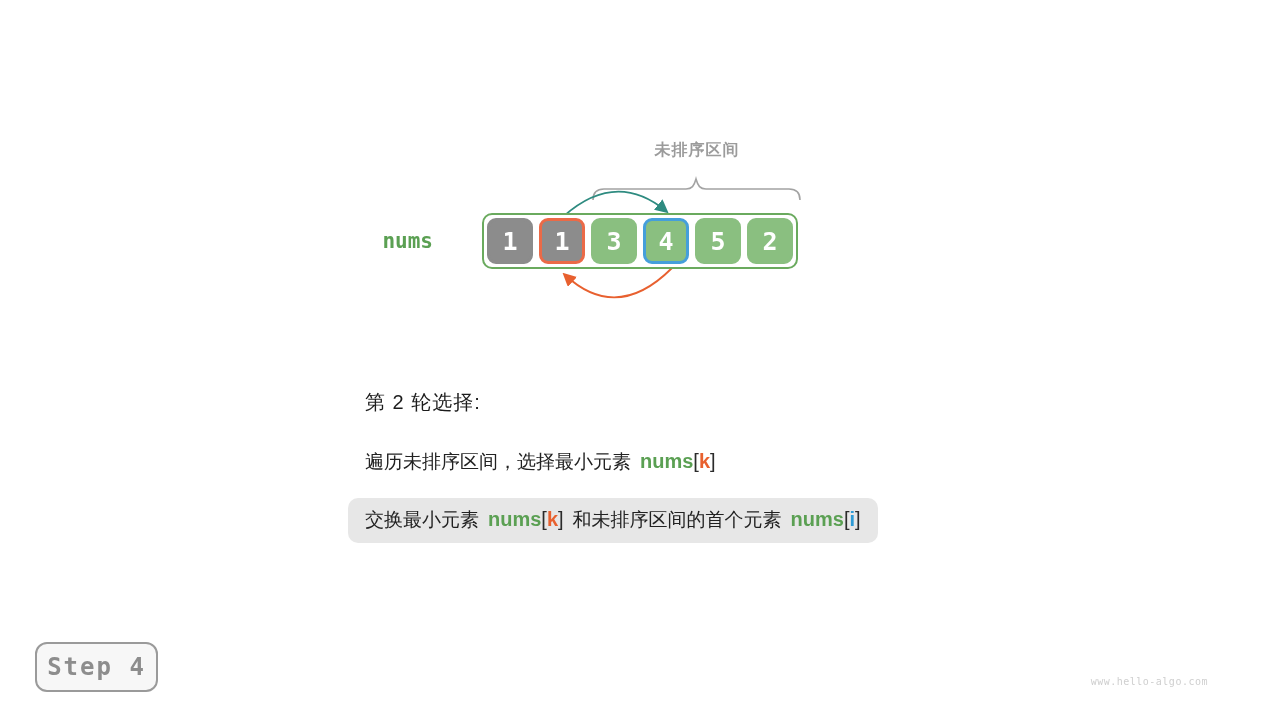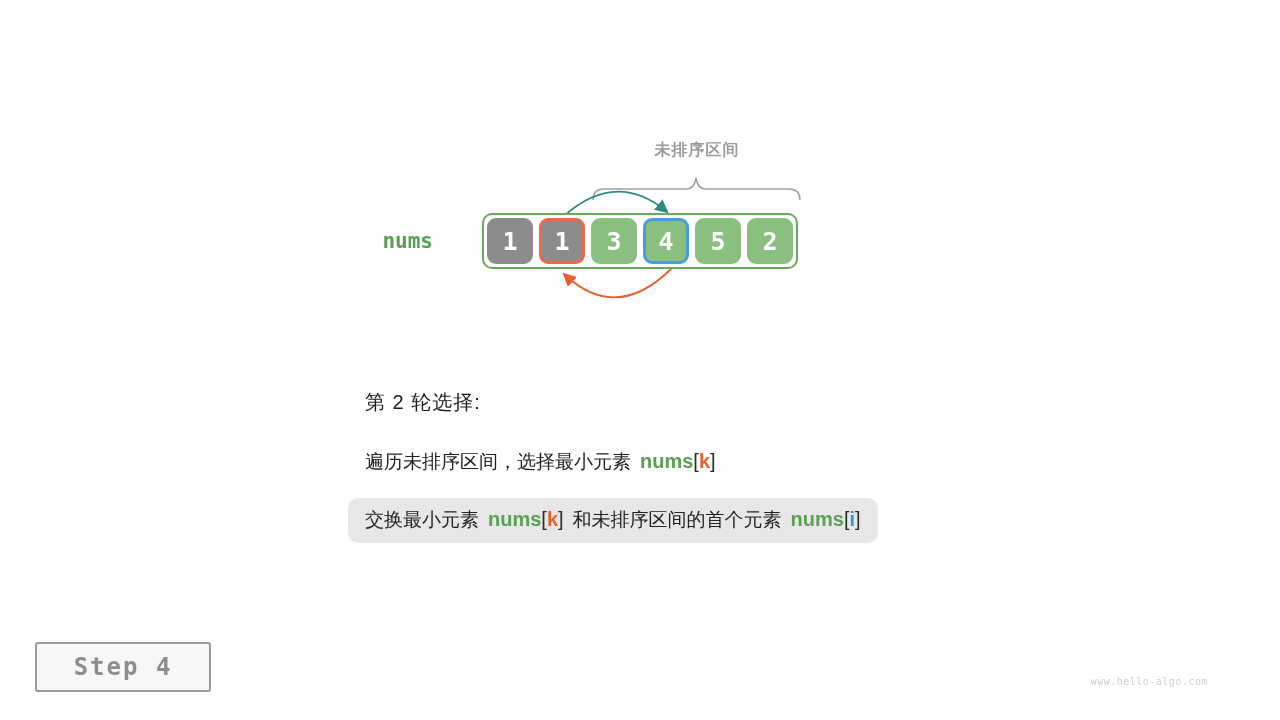--- a/index.html
+++ b/index.html
@@ -74,22 +74,22 @@
   .code{font-family:Liberation Sans, sans-serif;font-size:20px;font-weight:bold;color:#333;}
   .code .v{color:var(--code-green);}
   .code .k{color:var(--code-orange);}
   .code .i{color:var(--code-blue);}
   .code .b{color:#2b2b2b;font-weight:500;}
   .gap-l{margin-left:9px;}
   .gap-r{margin-right:9px;}
 
   
   .step-badge{
-    position:absolute;left:35px;top:642px;width:176px;height:50px;box-sizing:border-box;
-    border:2px solid #9a9a9a;border-radius:3px;background:#f7f7f7;
+    position:absolute;left:35px;top:642px;width:123px;height:50px;box-sizing:border-box;
+    border:2px solid #9a9a9a;border-radius:12px;background:#f7f7f7;
     display:flex;align-items:center;justify-content:center;
     font-size:24px;font-weight:bold;color:#8d8d8d;letter-spacing:2px;
   }
   .watermark{
     position:absolute;right:72px;top:676px;
     font-size:10px;color:#cfcfcf;letter-spacing:0.5px;
   }
 </style>
 </head>
 <body>

